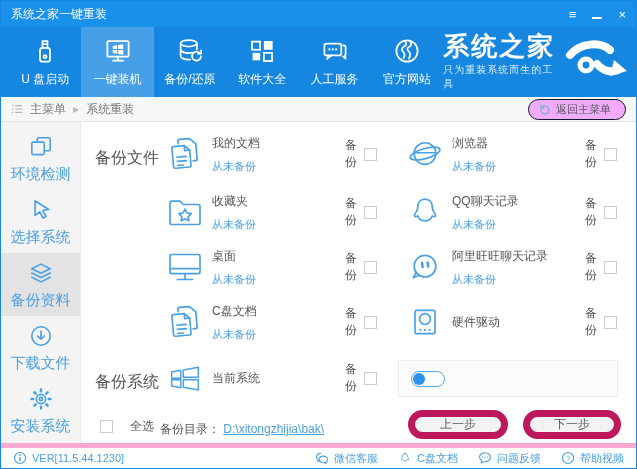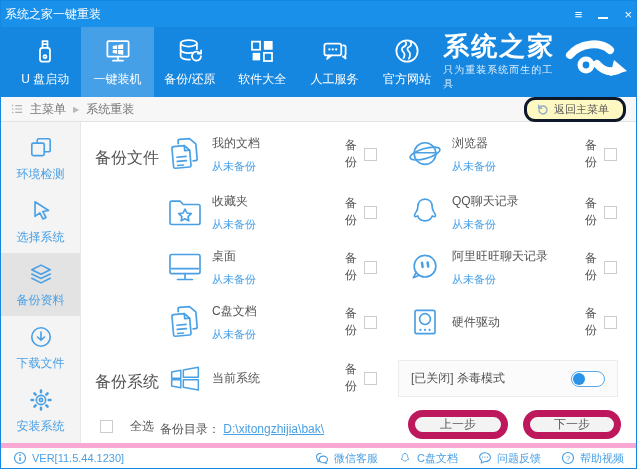--- a/index.html
+++ b/index.html
@@ -1,43 +1,43 @@
 <!DOCTYPE html>
 <html><head>
 <meta charset="utf-8">
 <style>
   * { margin:0; padding:0; box-sizing:border-box; }
   body { font-family:"Liberation Sans", sans-serif; background:#fff; }
   .window { width:637px; height:469px; border:1px solid #1687e0; display:flex; flex-direction:column; background:#fff; overflow:hidden; }
 
   
-  .titlebar { height:26px; background:#1990e9; color:#fff; display:flex; align-items:center; padding:0 4px; flex:0 0 auto; }
+  .titlebar { height:26px; background:#1990e9; color:#fff; display:flex; align-items:center; padding:0 10px; flex:0 0 auto; }
   .titlebar .title { font-size:12px; }
   .win-controls { margin-left:auto; display:flex; align-items:center; gap:16px; }
   .win-controls span { font-size:13px; cursor:pointer; line-height:1; }
   .min-glyph { display:inline-block; width:10px; border-bottom:2px solid #fff; height:8px; }
 
   
   .nav { height:70px; background:#1687e0; display:flex; align-items:stretch; padding-left:8px; flex:0 0 auto; }
   .nav-item { width:74px; display:flex; flex-direction:column; align-items:center; justify-content:center; gap:5px; color:#fff; font-size:12px; cursor:pointer; }
   .nav-item.active { background:#46a0e8; }
   .nav-item svg { width:30px; height:30px; }
   .brand { margin-left:auto; display:flex; align-items:center; padding-right:8px; gap:4px; }
   .brand-name { font-size:26px; font-weight:bold; color:#fff; letter-spacing:2px; line-height:1; }
   .brand-tagline { font-size:10px; color:#dceefb; margin-top:4px; letter-spacing:1px; }
 
   
   .breadcrumb { height:25px; background:#f7f7f7; border-bottom:1px solid #e3e3e3; display:flex; align-items:center; padding:0 10px; font-size:12px; color:#777; gap:7px; flex:0 0 auto; }
   .crumb-sep { color:#b8b8b8; font-size:8px; }
-  .return-btn { margin-left:auto; display:flex; align-items:center; gap:5px; background:#fef9c3; border:3px solid #0f172a; border-radius:11px; padding:2px 14px 2px 9px; font-size:11px; color:#555; cursor:pointer; }
+  .return-btn { margin-left:auto; display:flex; align-items:center; gap:5px; background:#f0abfc; border:1px solid #0f172a; border-radius:11px; padding:2px 14px 2px 9px; font-size:11px; color:#555; cursor:pointer; }
 
   
   .main { flex:1; display:flex; min-height:0; }
   .sidebar { width:80px; background:#f4f4f4; border-right:1px solid #e8e8e8; padding-top:5px; flex:0 0 auto; }
-  .side-item { height:63px; display:flex; flex-direction:column; align-items:center; justify-content:center; gap:5px; color:#4aa0e5; font-size:12px; cursor:pointer; }
+  .side-item { height:63px; display:flex; flex-direction:column; align-items:center; justify-content:center; gap:5px; color:#4aa0e5; font-size:15px; cursor:pointer; }
   .side-item.active { background:#e3e3e3; }
   .side-item svg { width:26px; height:26px; }
 
   .content { flex:1; position:relative; font-size:12px; color:#555; }
   .section-label { position:absolute; left:14px; font-size:16px; color:#555; }
   .lbl-files { top:26px; } .lbl-system { top:250px; }
 
   .item-row { position:absolute; width:206px; height:52px; }
   .row-icon { position:absolute; left:0; top:50%; transform:translateY(-50%); width:40px; height:40px; }
   .row-icon svg { width:40px; height:40px; }
@@ -416,21 +416,20 @@
         <div class="row-text">
           <div class="row-name">当前系统</div>
         </div>
         <div class="row-backup">
           <span>备份</span>
           <span class="checkbox"></span>
         </div>
       </div>
 
       <div class="antivirus">
-        <span class="antivirus-label">[已关闭] 杀毒模式</span>
         <span class="toggle">
             <span class="toggle-knob"></span>
           </span>
       </div>
 
       <div class="select-all">
         <span class="checkbox"></span>
         <span>全选</span>
       </div>
       <div class="backup-dir">

